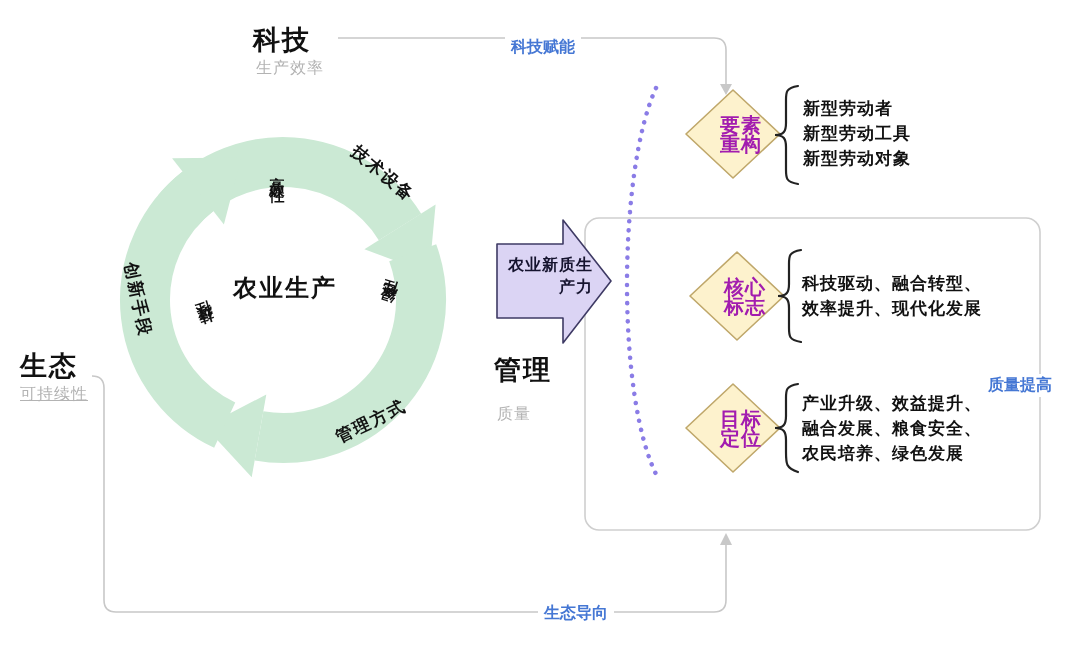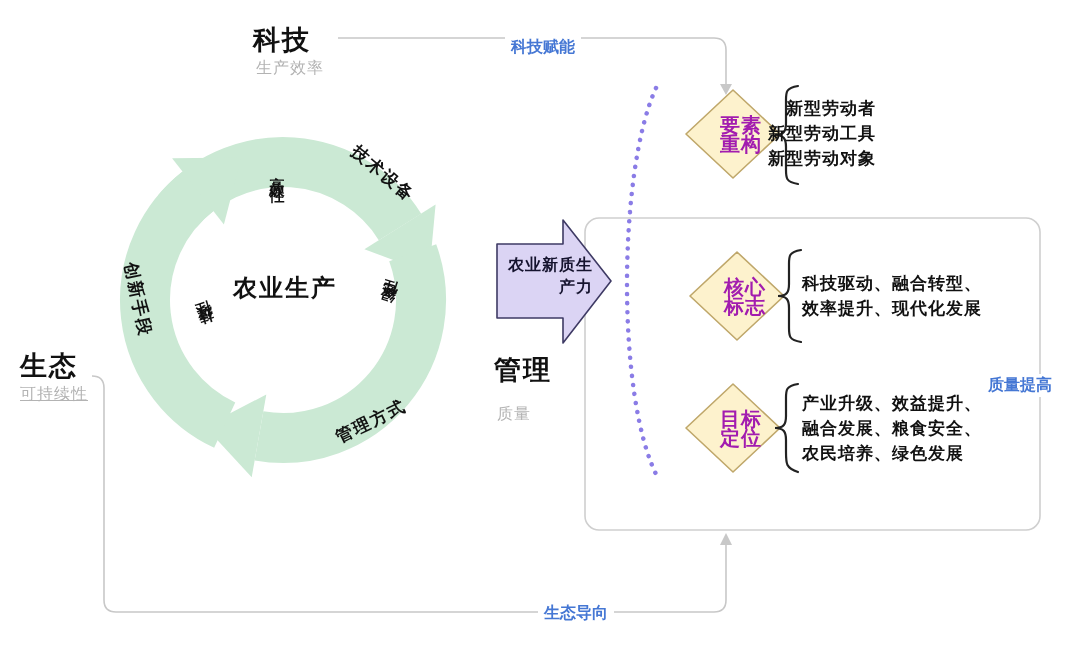--- a/index.html
+++ b/index.html
@@ -113,21 +113,21 @@
   </div>
   <div class="abs diamond-label" style="left:708px;top:278px;">
     <div>核心</div>
     <div>标志</div>
   </div>
   <div class="abs diamond-label" style="left:704px;top:410px;">
     <div>目标</div>
     <div>定位</div>
   </div>
 
-  <div class="abs group-text" style="left:768px;top:96px;text-align:right;">
+  <div class="abs group-text" style="left:803px;top:96px;">
     <div>新型劳动者</div>
     <div>新型劳动工具</div>
     <div>新型劳动对象</div>
   </div>
   <div class="abs group-text" style="left:802px;top:271px;">
     <div>科技驱动、融合转型、</div>
     <div>效率提升、现代化发展</div>
   </div>
   <div class="abs group-text" style="left:802px;top:391px;">
     <div>产业升级、效益提升、</div>

